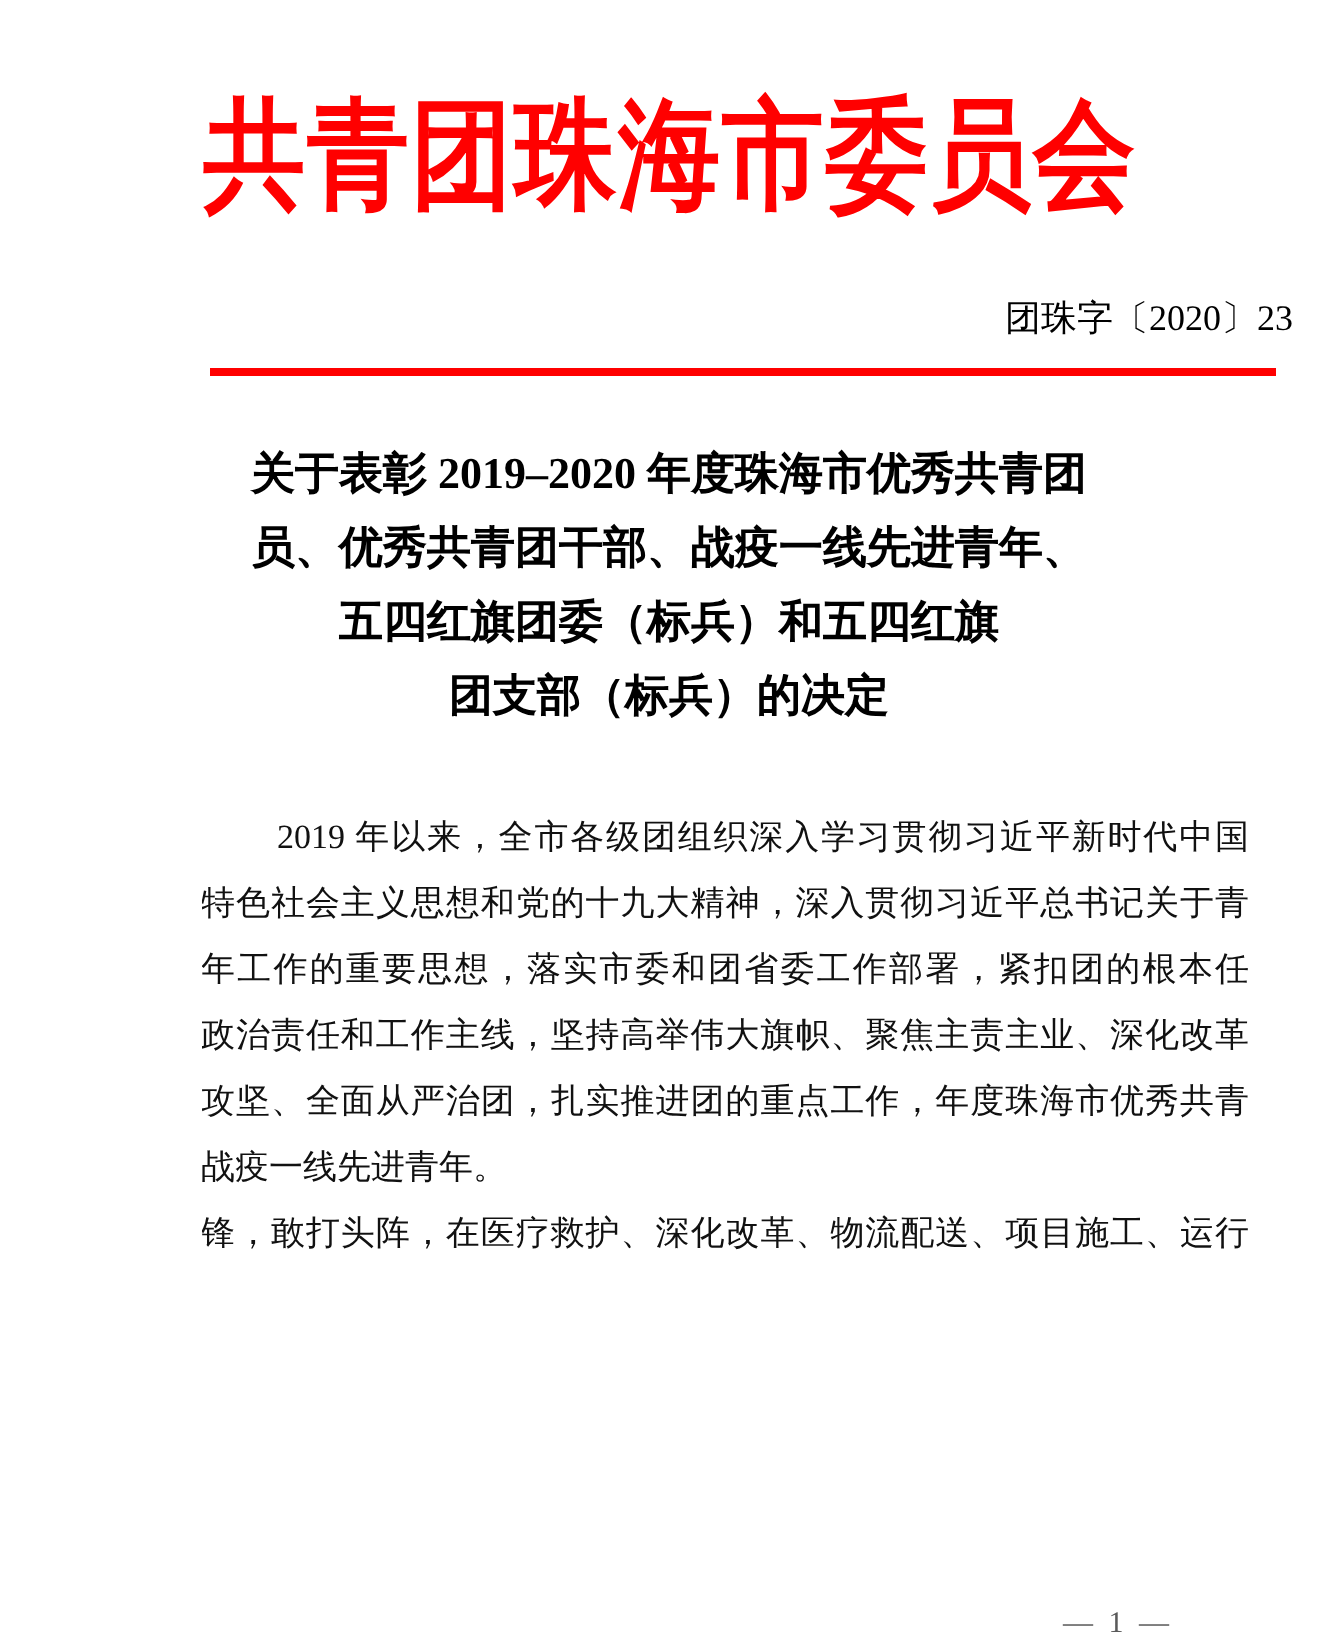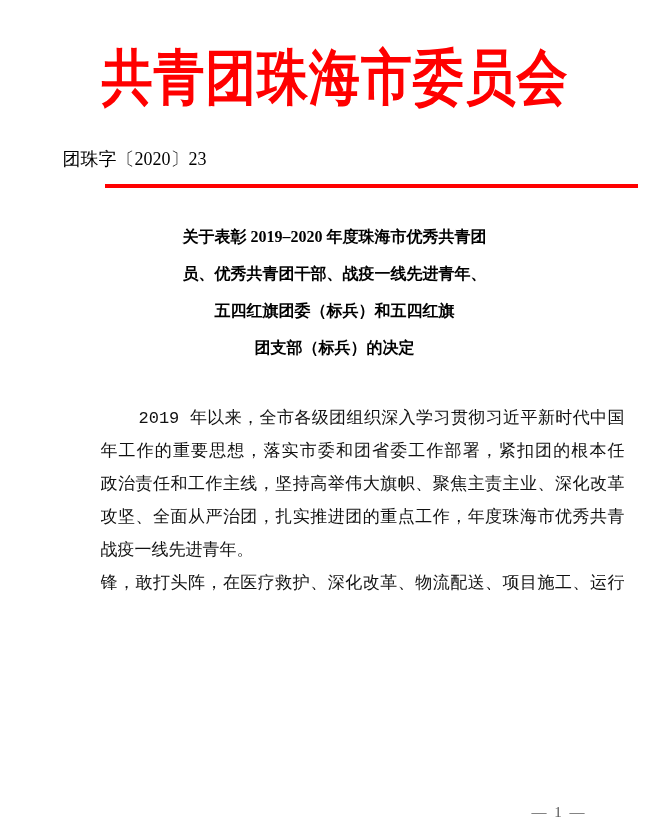--- a/index.html
+++ b/index.html
@@ -22,47 +22,46 @@
     font-size: 60px;
     line-height: 76px;
     font-weight: bold;
     color: #ff0000;
     white-space: nowrap;
     transform: scaleX(0.85);
     letter-spacing: 1px;
   }
   .doc-number {
     margin-top: 32px;
-    text-align: left;
+    text-align: right;
     font-size: 18px;
     line-height: 22px;
     color: #000000;
     padding-left: 40px;
   }
   .red-divider {
     width: 533px;
     height: 4px;
     background: #ff0000;
     margin: 14px 0 0 82px;
   }
   .doc-title {
     margin-top: 30px;
     text-align: center;
-    font-size: 16px;
+    font-size: 22px;
     line-height: 37px;
     font-weight: bold;
     color: #000000;
   }
   .doc-title .t-line { display: block; }
   .doc-body {
     width: 524px;
     margin: 36px 0 0 78px;
     font-size: 17px;
     color: #111111;
-    font-family: Liberation Mono, monospace;
   }
   .line {
     height: 33px;
     line-height: 33px;
     overflow: hidden;
     text-align: justify;
     text-align-last: justify;
     text-justify: inter-character;
     white-space: normal;
   }
@@ -94,20 +93,21 @@
     <span class="t-line">关于表彰 2019–2020 年度珠海市优秀共青团</span>
     <span class="t-line">员、优秀共青团干部、战疫一线先进青年、</span>
     <span class="t-line">五四红旗团委（标兵）和五四红旗</span>
     <span class="t-line">团支部（标兵）的决定</span>
   </h1>
 
   <div class="doc-body">
 
     <div class="para">
       <div class="line first">2019 年以来，全市各级团组织深入学习贯彻习近平新时代中国</div>
+      <div class="line">特色社会主义思想和党的十九大精神，深入贯彻习近平总书记关于青</div>
       <div class="line">年工作的重要思想，落实市委和团省委工作部署，紧扣团的根本任务、</div>
       <div class="line">政治责任和工作主线，坚持高举伟大旗帜、聚焦主责主业、深化改革</div>
       <div class="line">攻坚、全面从严治团，扎实推进团的重点工作，年度珠海市优秀共青团</div>
       <div class="line para-end">战疫一线先进青年。</div>
     </div>
 
     <div class="para">
       <div class="line">锋，敢打头阵，在医疗救护、深化改革、物流配送、项目施工、运行</div>
     </div>
 

